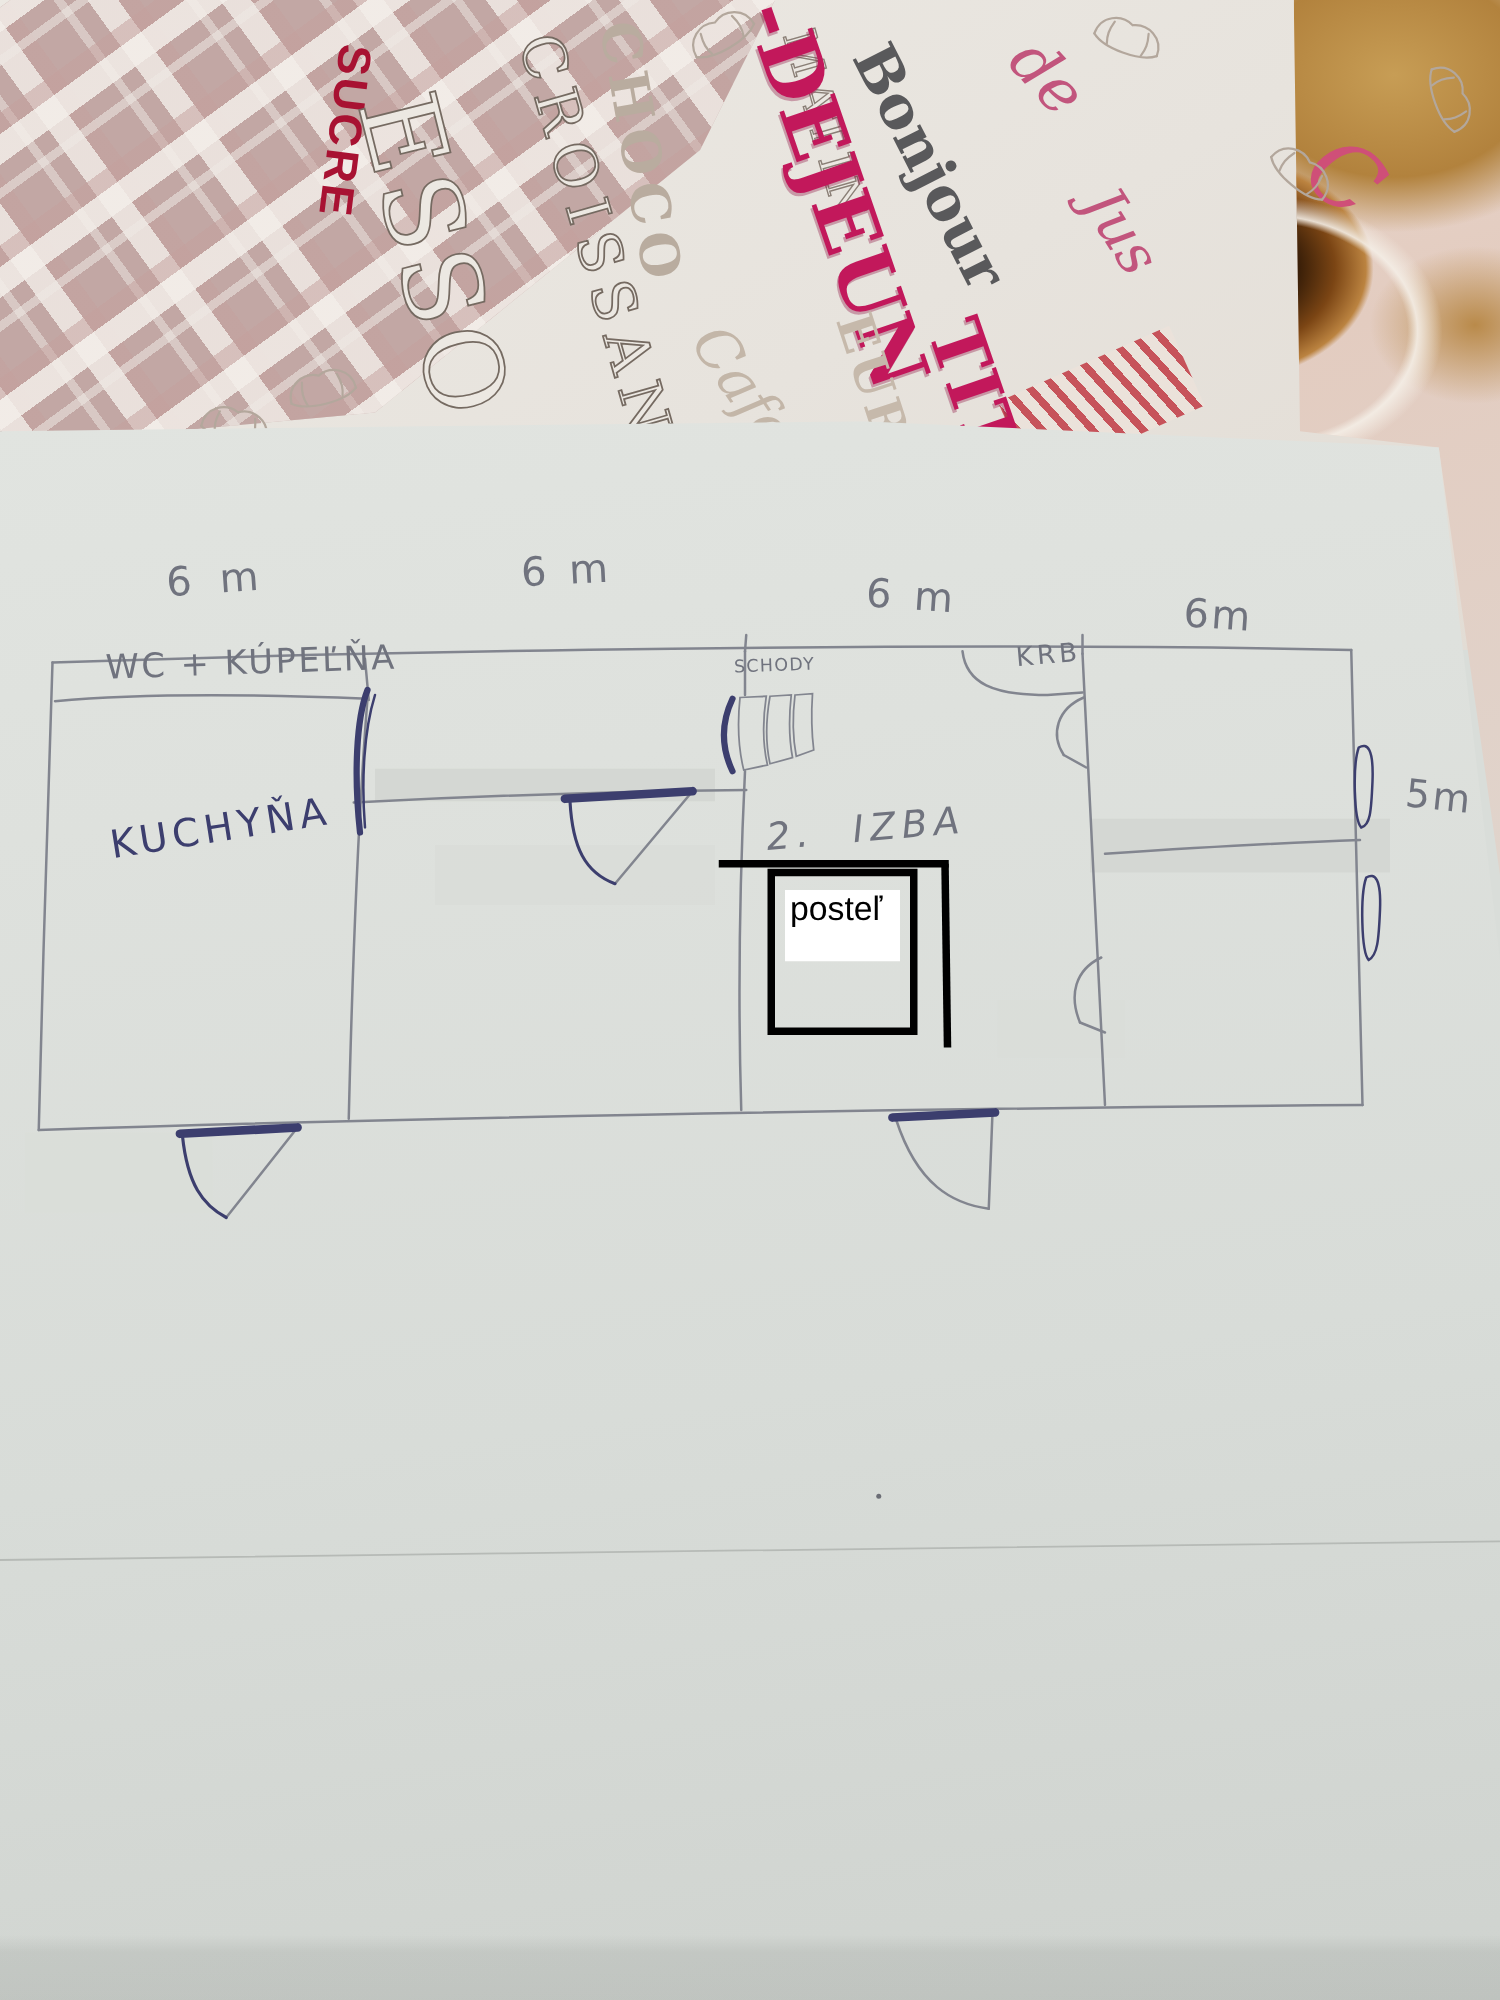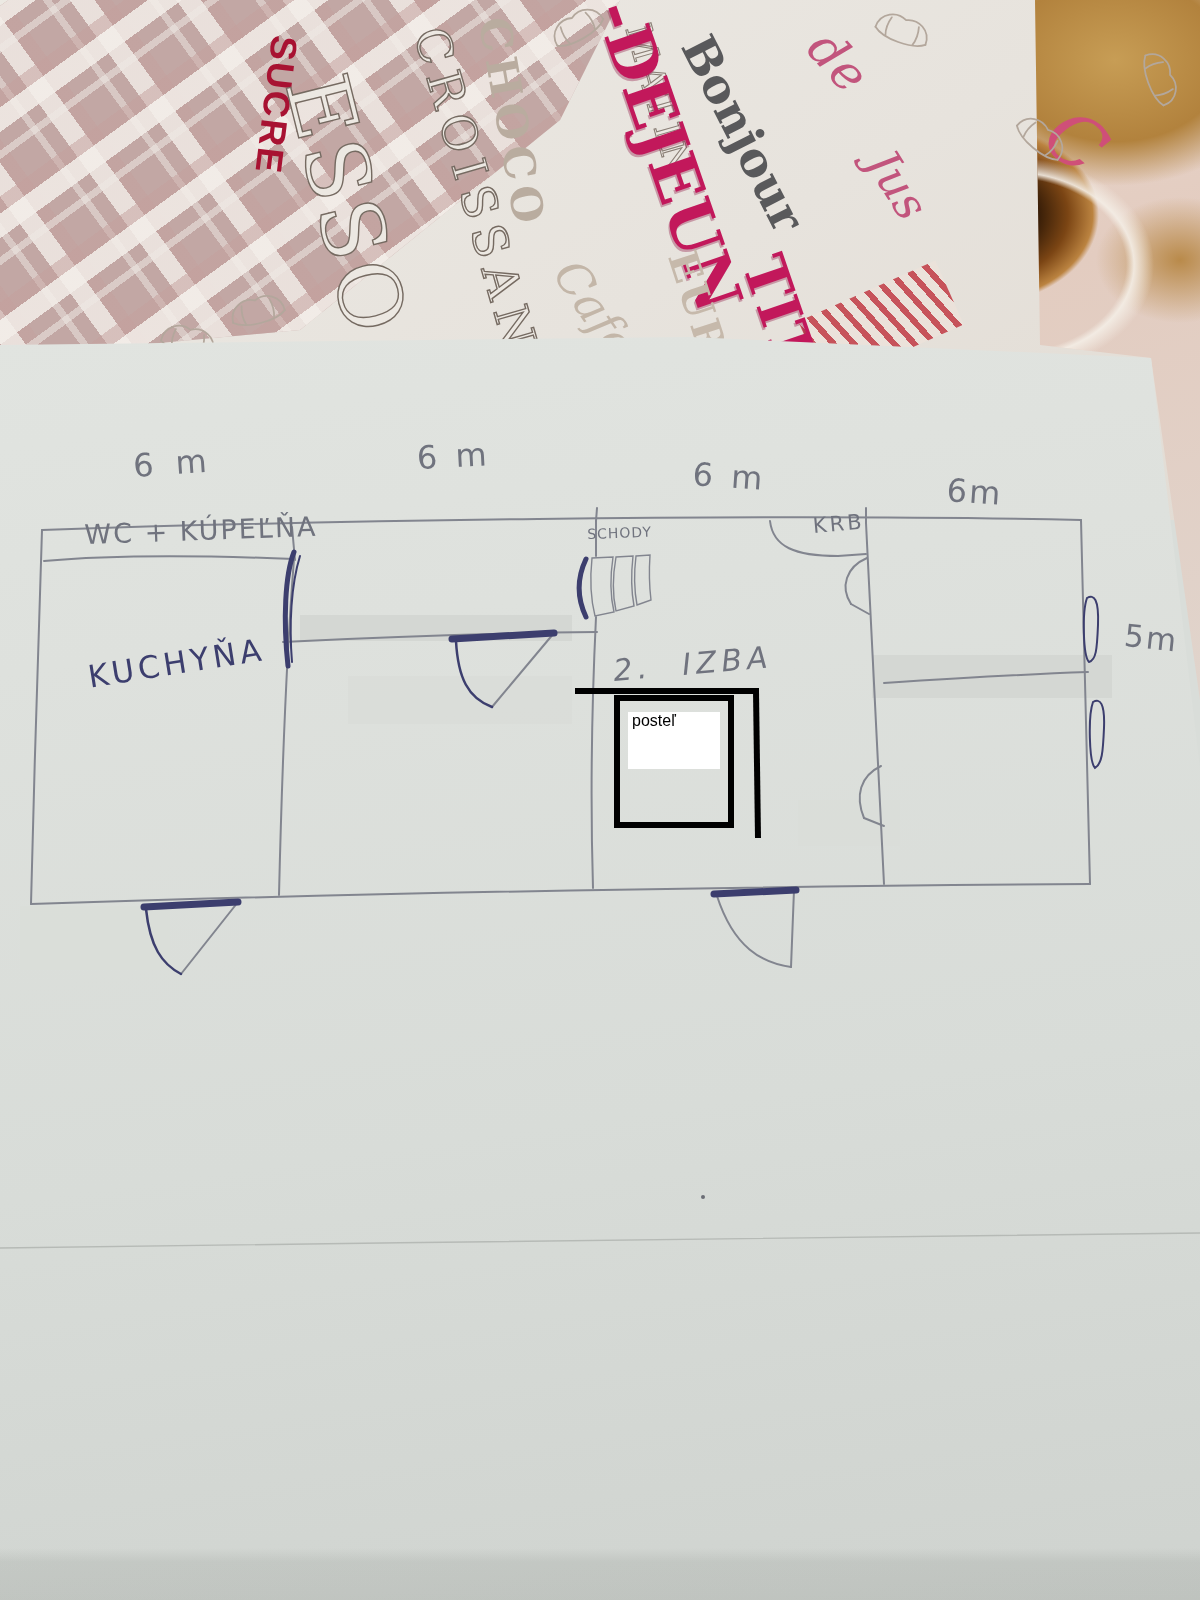--- a/index.html
+++ b/index.html
@@ -73,21 +73,21 @@
   .hw-5m{left:1126px;top:620px;font-size:31px;transform:rotate(6deg);letter-spacing:2px;}
   .hw-wc{left:84px;top:521px;font-size:27px;transform:rotate(-2deg);letter-spacing:2px;}
   .hw-kuch{left:86px;top:662px;font-size:31px;color:#3c3e6e;transform:rotate(-9deg);letter-spacing:4px;}
   .hw-schody{left:587px;top:527px;font-size:14px;transform:rotate(-2deg);letter-spacing:1px;}
   .hw-krb{left:812px;top:516px;font-size:21px;transform:rotate(-5deg);letter-spacing:3px;}
   .hw-izba{left:612px;top:656px;font-size:30px;transform:rotate(-5deg);letter-spacing:5px;word-spacing:16px;font-style:italic;}
 
   
   .overlay{position:absolute;left:0;top:0;z-index:6;}
   .bed-white{position:absolute;left:628px;top:712px;width:92px;height:57px;background:#ffffff;z-index:7;}
-  .bed-text{position:absolute;left:632px;top:712px;z-index:8;font-size:16px;color:#000;
+  .bed-text{position:absolute;left:632px;top:712px;z-index:8;font-size:27px;color:#000;
             font-family:"Liberation Sans",sans-serif;}
 </style>
 </head>
 <body>
 
 <div class="scene">
 
   <div class="cloth">
     <div class="plaid-clip">
       <div class="plaid"></div>

